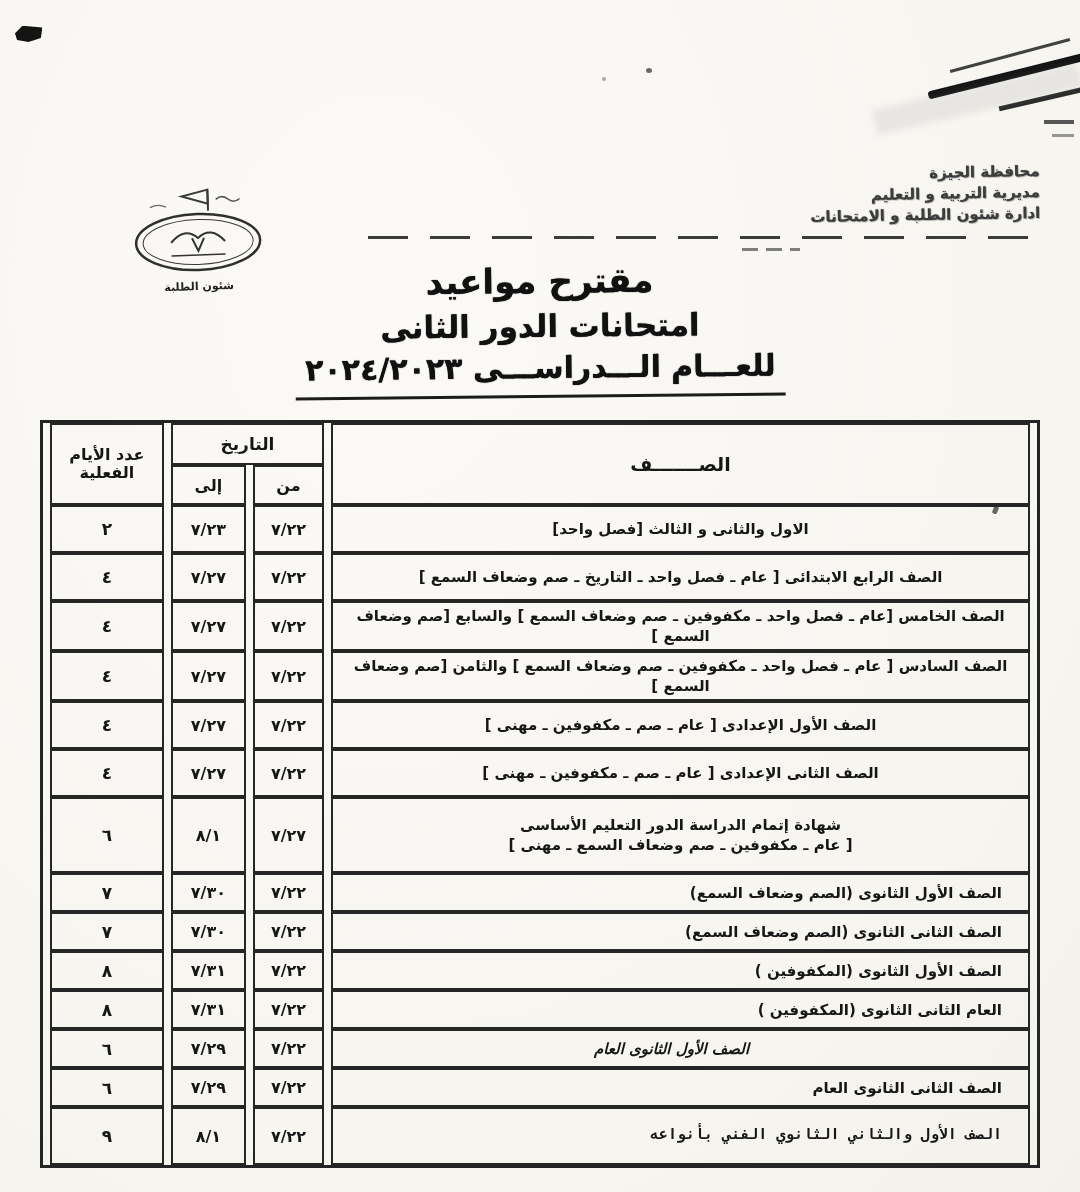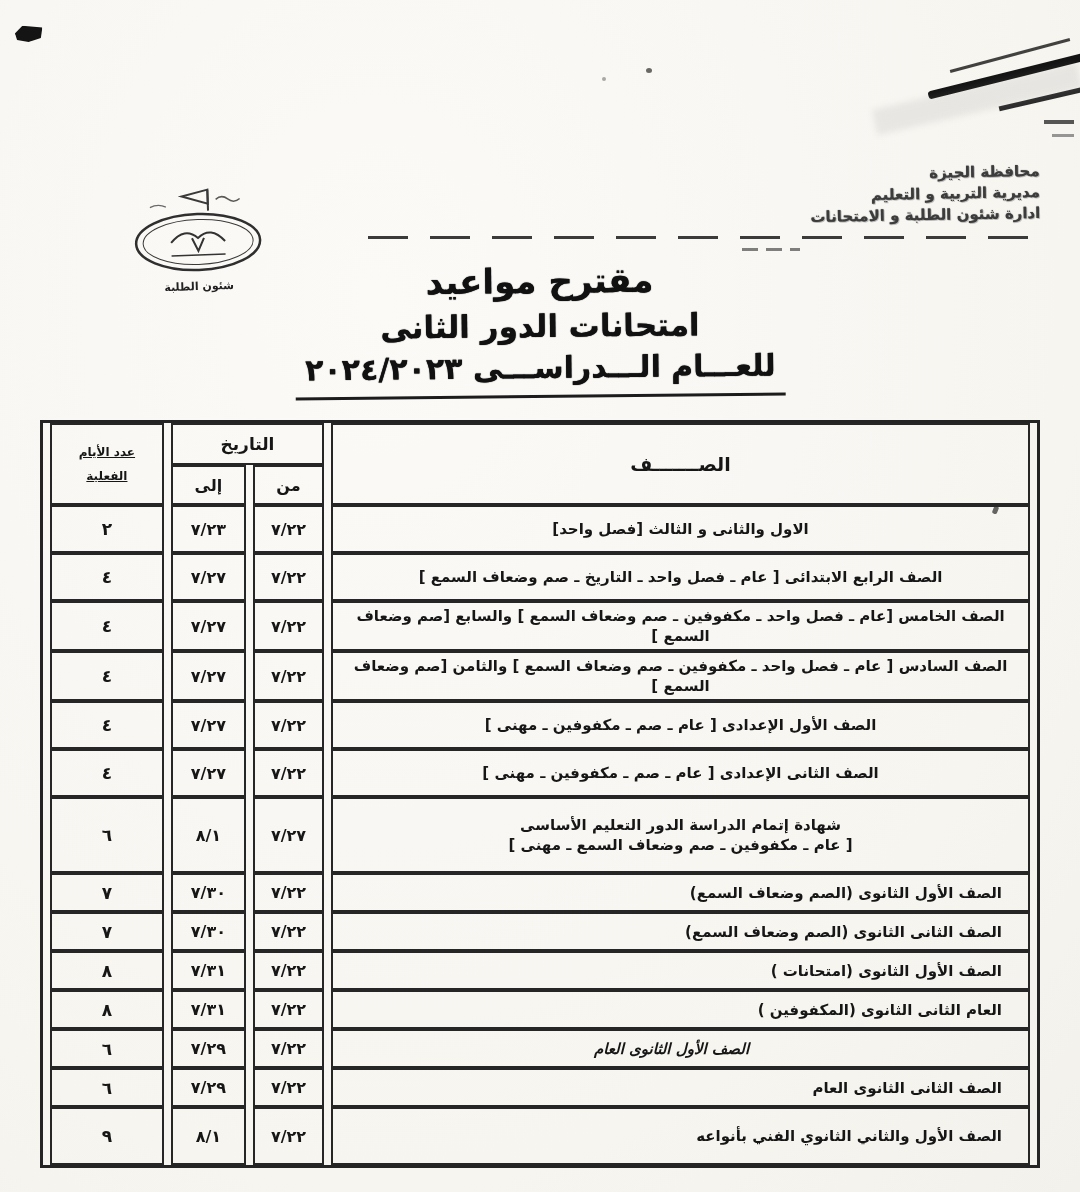--- a/index.html
+++ b/index.html
@@ -60,21 +60,21 @@
     direction:rtl;border-collapse:separate;border-spacing:7px 0;
     border:3px solid #242424;table-layout:fixed;
   }
   .exam-table th,.exam-table td{
     border:2px solid #262626;color:#161616;font-weight:bold;vertical-align:middle;
   }
   .exam-table thead th{text-align:center;padding:4px 4px;}
   .grade-header{font-size:19px;letter-spacing:1px;}
   .date-header{font-size:17px;}
   .from-header,.to-header{font-size:16px;}
-  .days-header{white-space:pre-line;font-size:12px;line-height:24px;text-decoration:underline;}
+  .days-header{white-space:pre-line;font-size:16px;line-height:18px;}
   thead tr:first-child{height:42px;}
   thead tr:last-child{height:40px;}
 
   tbody tr{height:48px;}
   tbody tr:nth-child(7){height:76px;}
   tbody tr:nth-child(n+8):nth-child(-n+13){height:39px;}
   tbody tr:nth-child(14){height:58px;}
 
   td.grade-cell{font-size:15px;line-height:20px;white-space:pre-line;padding:3px 26px 3px 8px;}
   td.date-cell{text-align:center;direction:ltr;font-size:16px;margin-left:8px;}
@@ -194,21 +194,21 @@
           <td class="date-cell">٧/٣٠</td>
           <td class="days-cell">٧</td>
         </tr>
         <tr>
           <td class="grade-cell" style="text-align: right;">الصف الثانى الثانوى  (الصم وضعاف السمع)</td>
           <td class="date-cell">٧/٢٢</td>
           <td class="date-cell">٧/٣٠</td>
           <td class="days-cell">٧</td>
         </tr>
         <tr>
-          <td class="grade-cell" style="text-align: right;">الصف الأول الثانوى  (امتحانات )</td>
+          <td class="grade-cell" style="text-align: right;">الصف الأول الثانوى  (المكفوفين )</td>
           <td class="date-cell">٧/٢٢</td>
           <td class="date-cell">٧/٣١</td>
           <td class="days-cell">٨</td>
         </tr>
         <tr>
           <td class="grade-cell" style="text-align: right;">العام الثانى الثانوى  (المكفوفين )</td>
           <td class="date-cell">٧/٢٢</td>
           <td class="date-cell">٧/٣١</td>
           <td class="days-cell">٨</td>
         </tr>
@@ -218,21 +218,21 @@
           <td class="date-cell">٧/٢٩</td>
           <td class="days-cell">٦</td>
         </tr>
         <tr>
           <td class="grade-cell" style="text-align: right;">الصف الثانى الثانوى العام</td>
           <td class="date-cell">٧/٢٢</td>
           <td class="date-cell">٧/٢٩</td>
           <td class="days-cell">٦</td>
         </tr>
         <tr>
-          <td class="grade-cell" style="text-align: right;">الصف الأول والثاني الثانوي الفني بأنواعه</td>
+          <td class="grade-cell" style="text-align: right; font-family: Liberation Mono, monospace;">الصف الأول والثاني الثانوي الفني بأنواعه</td>
           <td class="date-cell">٧/٢٢</td>
           <td class="date-cell">٨/١</td>
           <td class="days-cell">٩</td>
         </tr>
       </tbody>
   </table>
 
 </div>
 
 </body></html>

